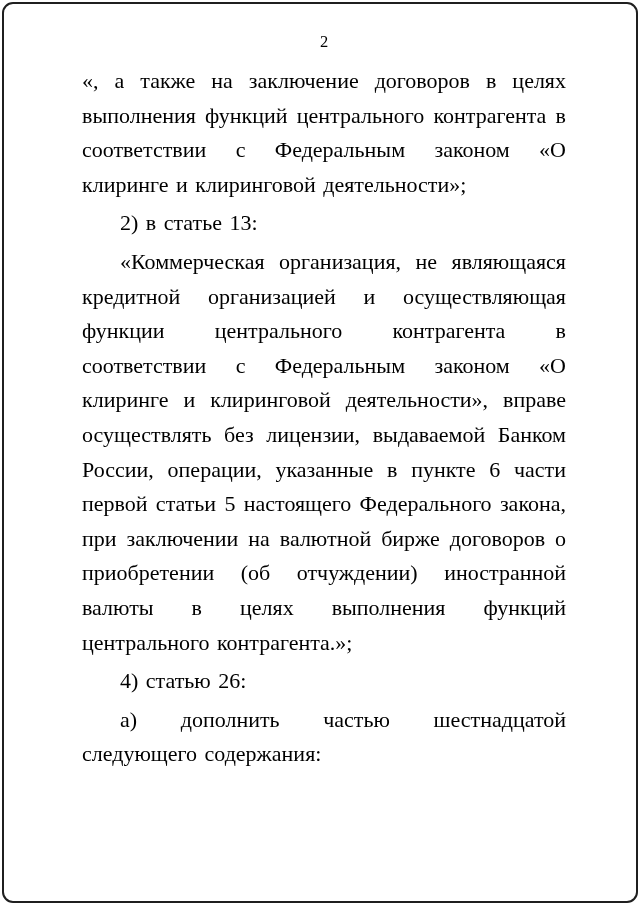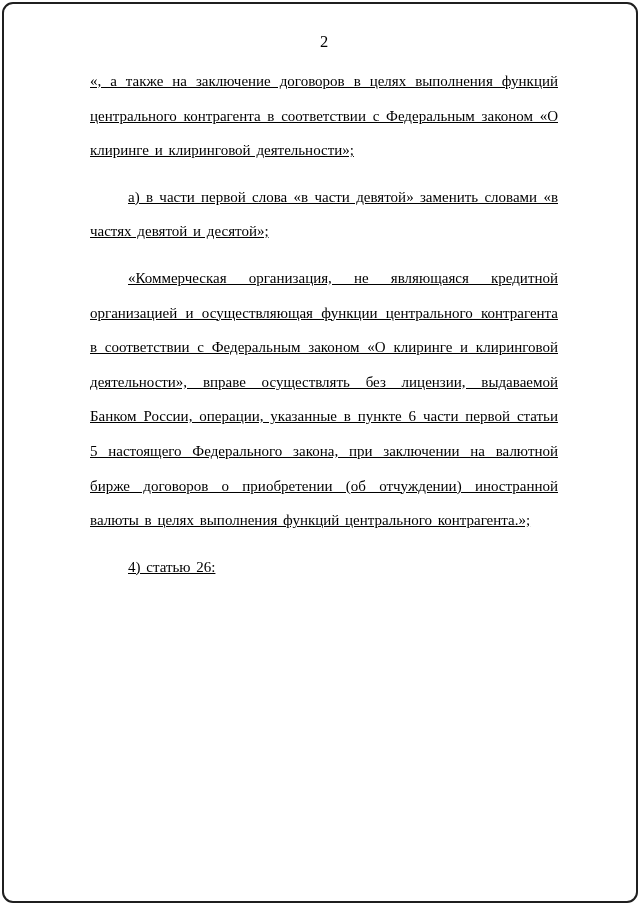--- a/index.html
+++ b/index.html
@@ -29,37 +29,37 @@
   .content {
     padding: 28px 66px 0 74px;
   }
   .page-number {
     text-align: center;
     font-size: 16.5px;
     line-height: 20px;
     margin: 0 0 12px 0;
   }
   .para {
-    margin: 12px;
-    font-size: 15px;
+    margin: 4px;
+    font-size: 22px;
     line-height: 34.6px;
     text-align: justify;
     word-spacing: 2px;
-    text-decoration: underline;
   }
   .para.indent {
     text-indent: 38px;
   }
 </style>
 </head>
 <body>
 
 <div class="page">
   <div class="content">
     <div class="page-number">2</div>
     <div>
         <p class="para">«, а также на заключение договоров в целях выполнения функций центрального контрагента в соответствии с Федеральным законом «О клиринге и клиринговой деятельности»;</p>
-        <p class="para indent">а) в части первой слова «в части девятой» заменить словами «в частях девятой и десятой»;</p>
+        <p class="para indent">2) в статье 13:</p>
         <p class="para indent">«Коммерческая организация, не являющаяся кредитной организацией и осуществляющая функции центрального контрагента в соответствии с Федеральным законом «О клиринге и клиринговой деятельности», вправе осуществлять без лицензии, выдаваемой Банком России, операции, указанные в пункте 6 части первой статьи 5 настоящего Федерального закона, при заключении на валютной бирже договоров о приобретении (об отчуждении) иностранной валюты в целях выполнения функций центрального контрагента.»;</p>
         <p class="para indent">4) статью 26:</p>
+        <p class="para indent">а) дополнить частью шестнадцатой следующего содержания:</p>
       </div>
   </div>
 </div>
 
 </body></html>

